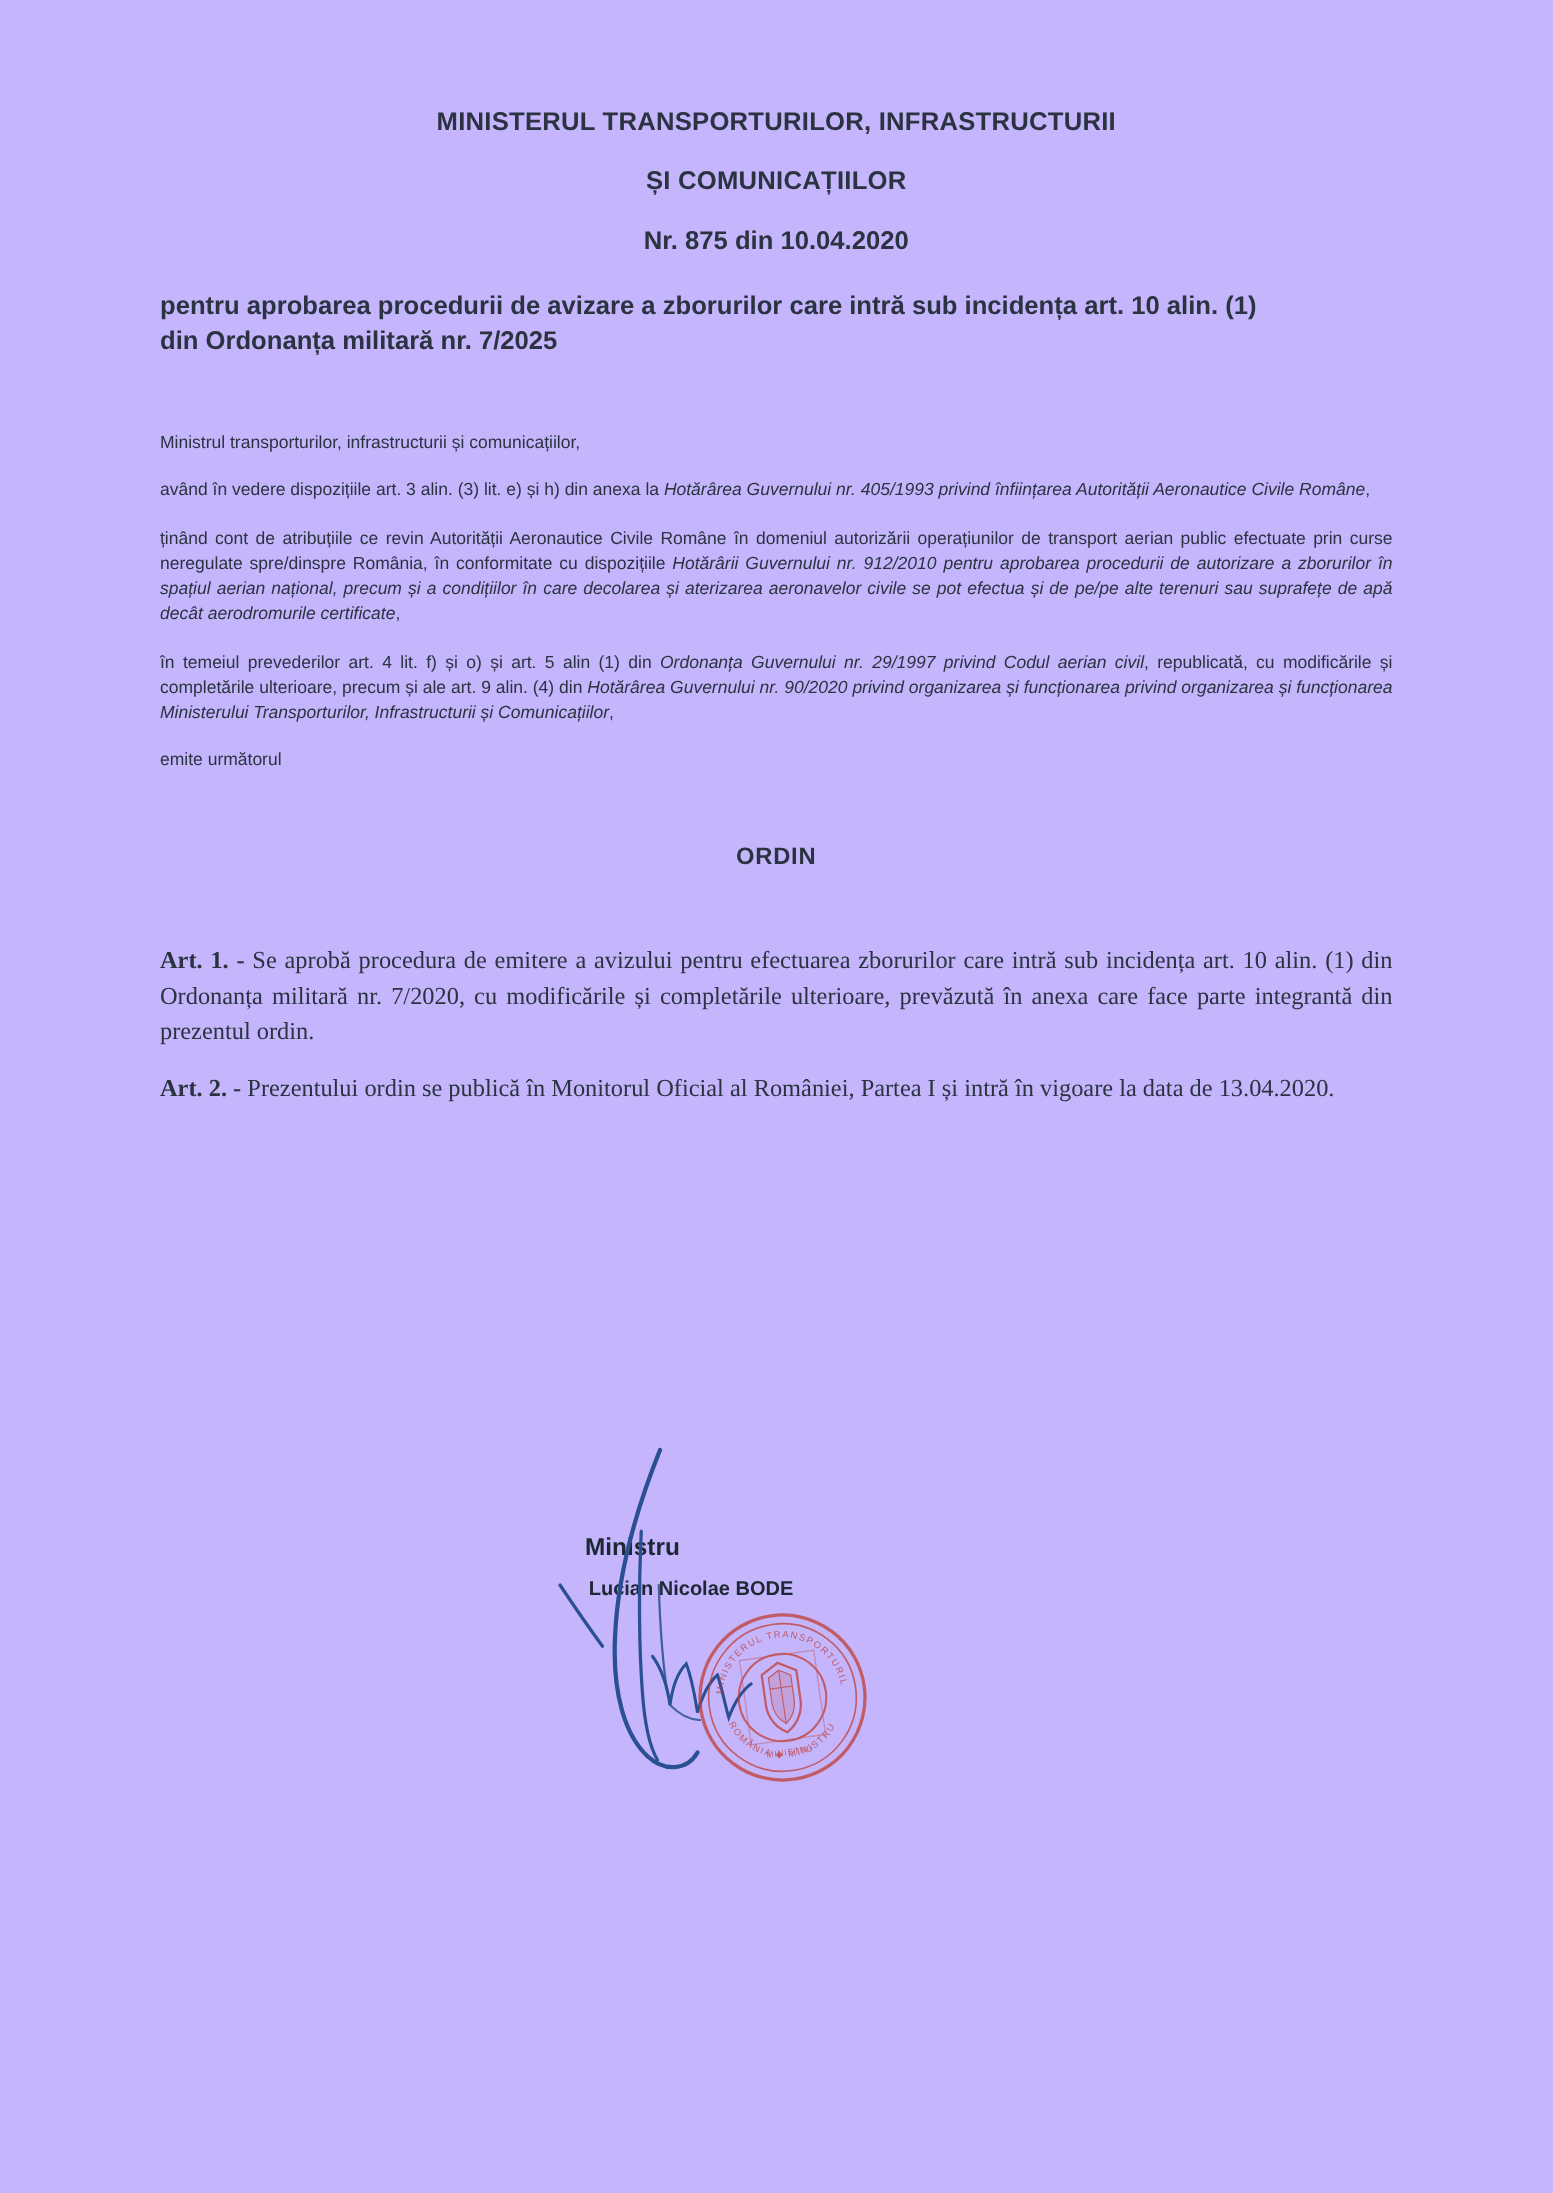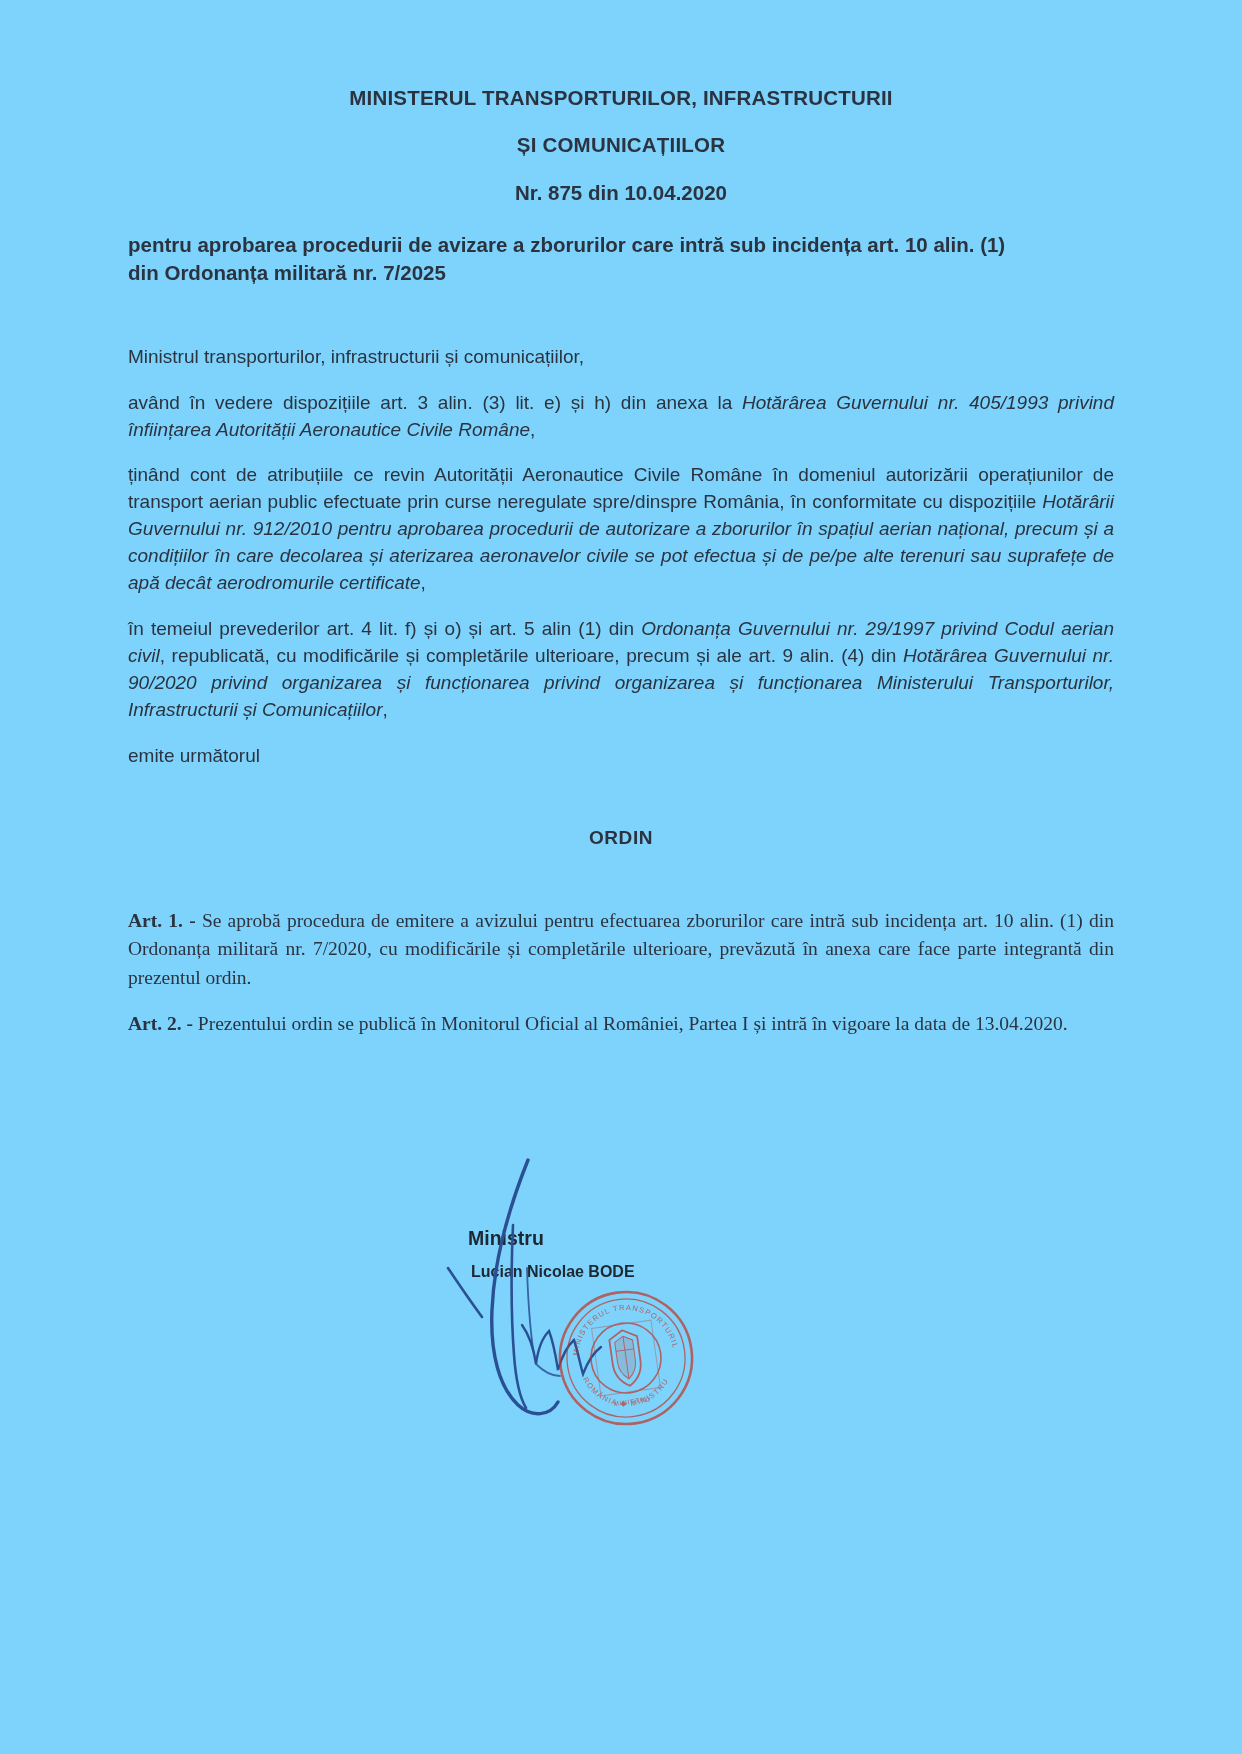--- a/index.html
+++ b/index.html
@@ -9,21 +9,21 @@
     background: #ffffff;
   }
   body {
     font-family: "Liberation Sans", sans-serif;
   }
   .page {
     position: relative;
     width: 1242px;
     height: 1754px;
     margin: 0 auto;
-    background: #7dd3fc;
+    background: #c4b5fd;
     overflow: hidden;
     box-sizing: border-box;
   }
   .content {
     position: absolute;
     left: 128px;
     top: 0;
     width: 986px;
   }
 
@@ -61,21 +61,21 @@
     color: #2b3340;
     padding-top: 26px;
     line-height: 1.38;
   }
 
   
   .body-block {
     padding-top: 56px;
   }
   p.para {
-    font-size: 19px;
+    font-size: 14px;
     color: #2b3340;
     line-height: 1.42;
     margin: 0 0 19px 0;
     text-align: justify;
   }
   p.para.justify-none { text-align: left; }
   .ital { font-style: italic; }
 
   .ordin-center {
     text-align: center;

